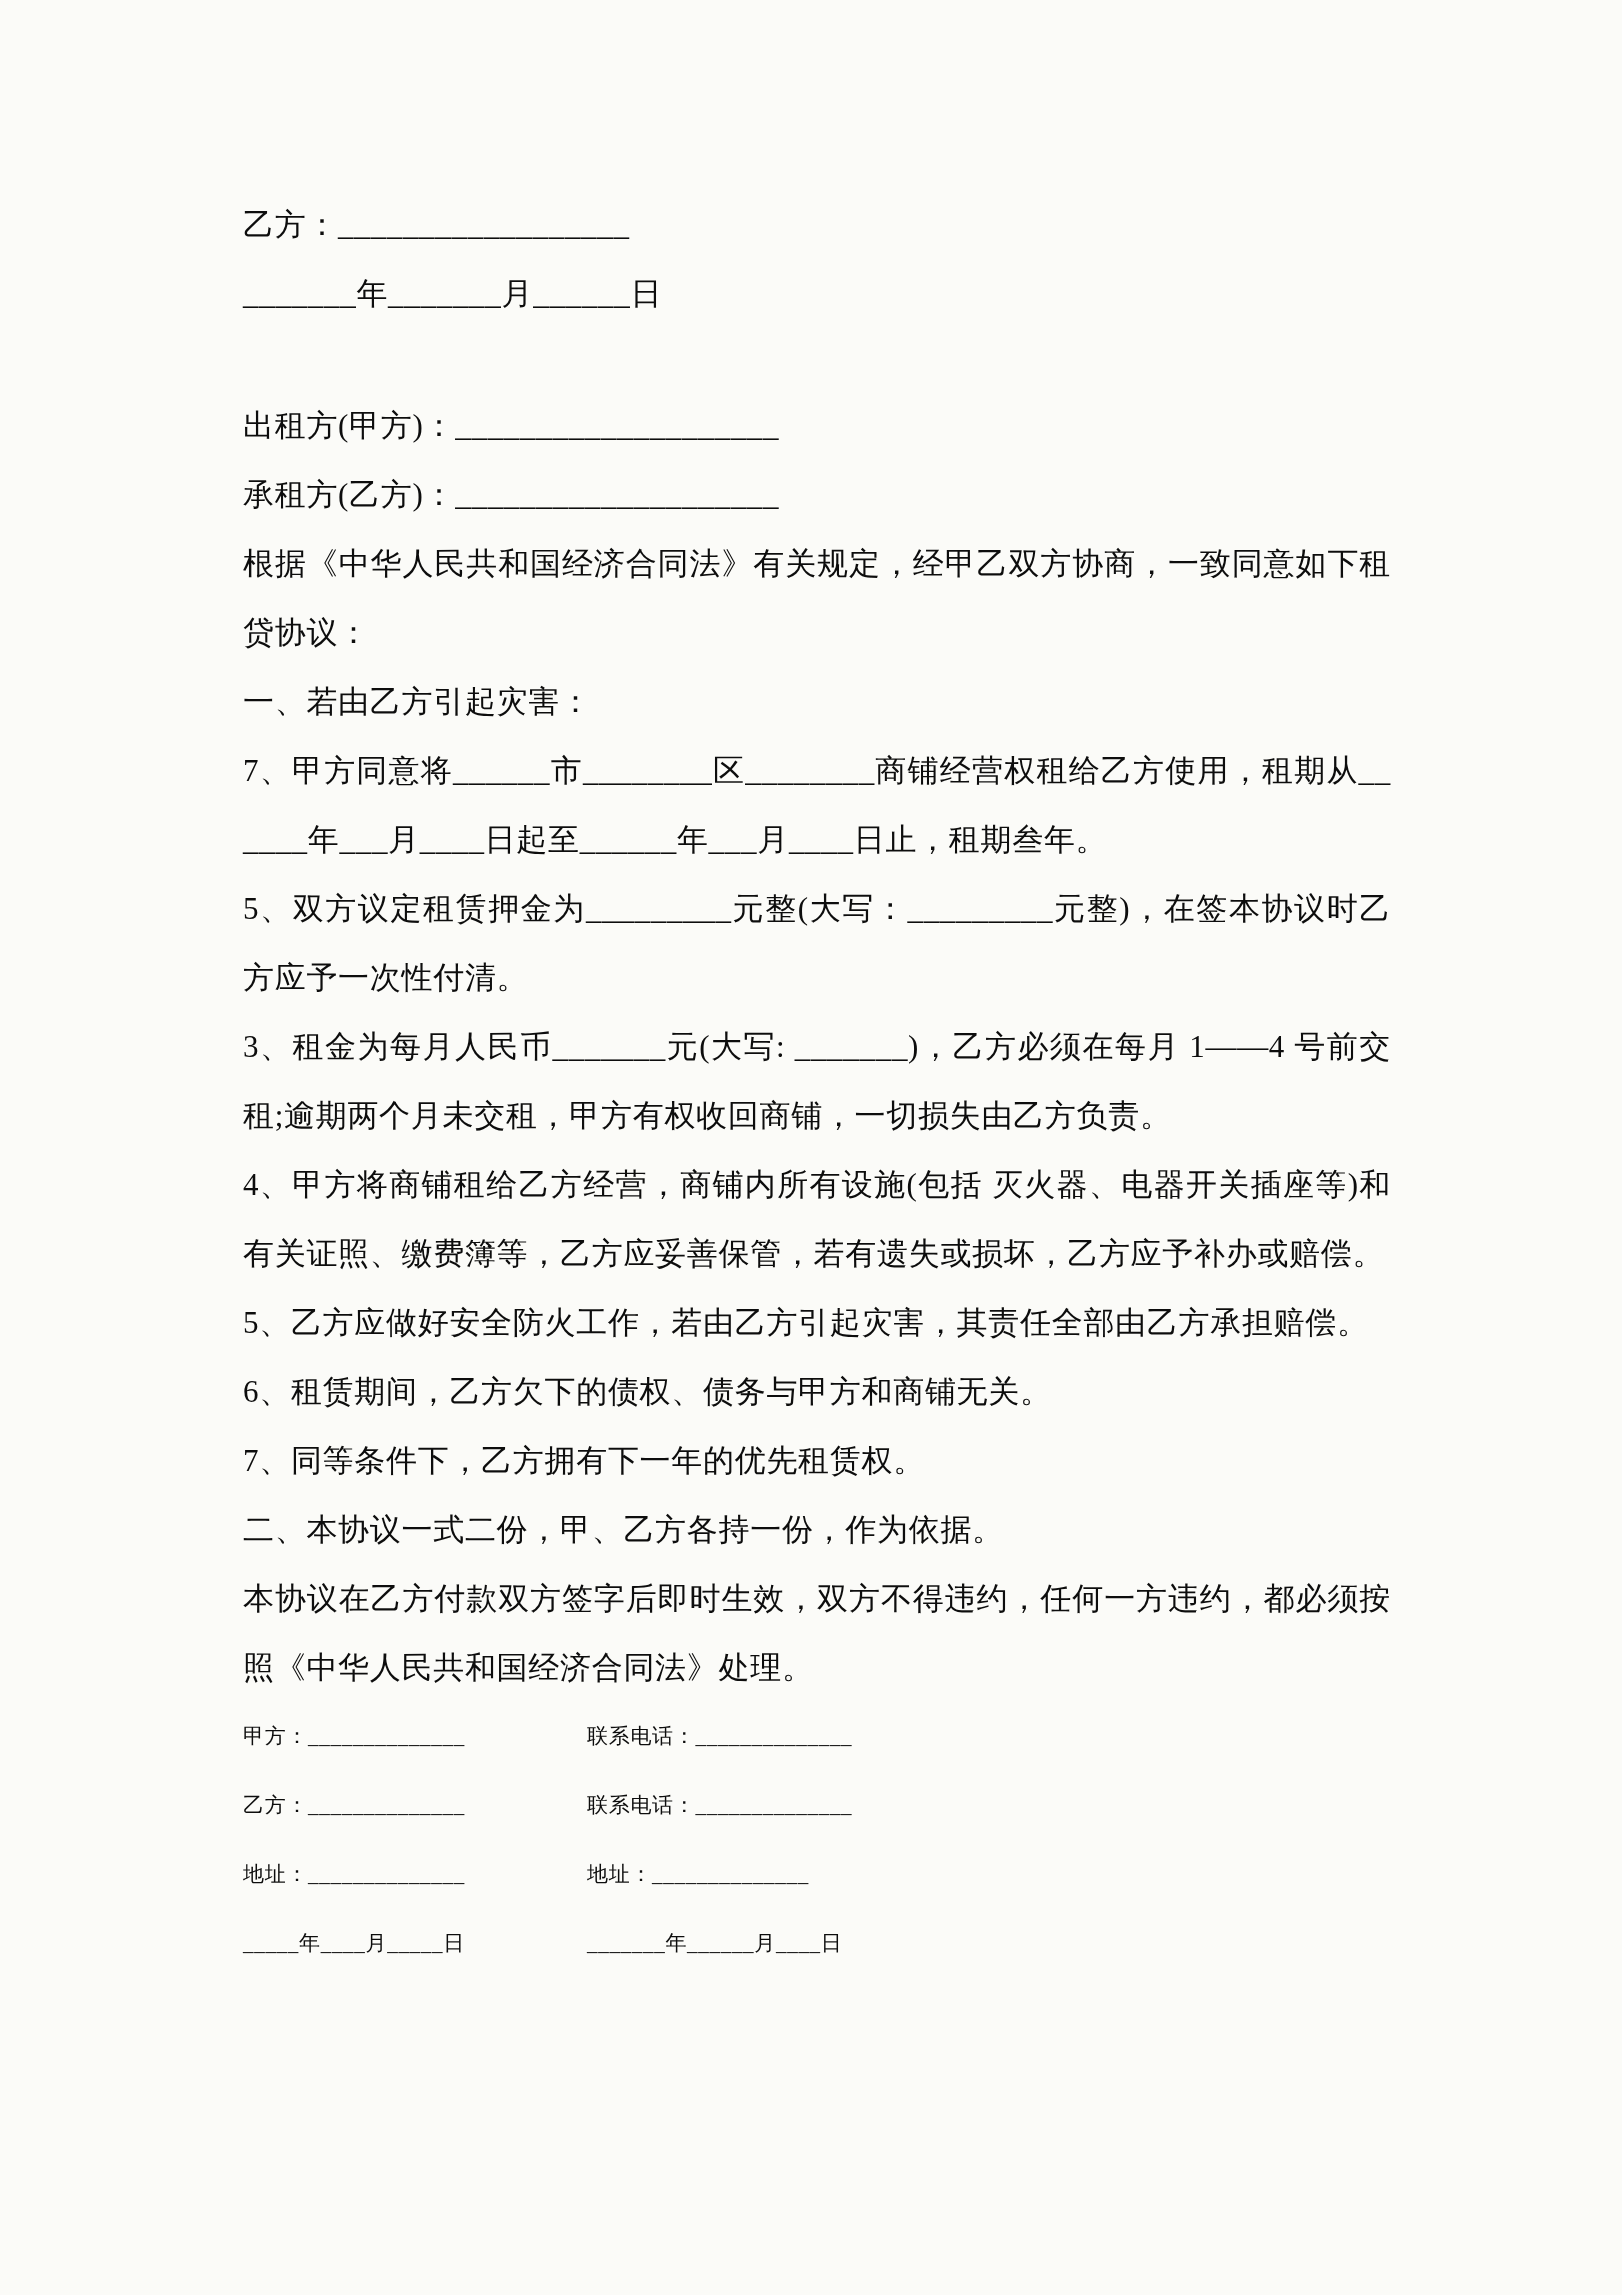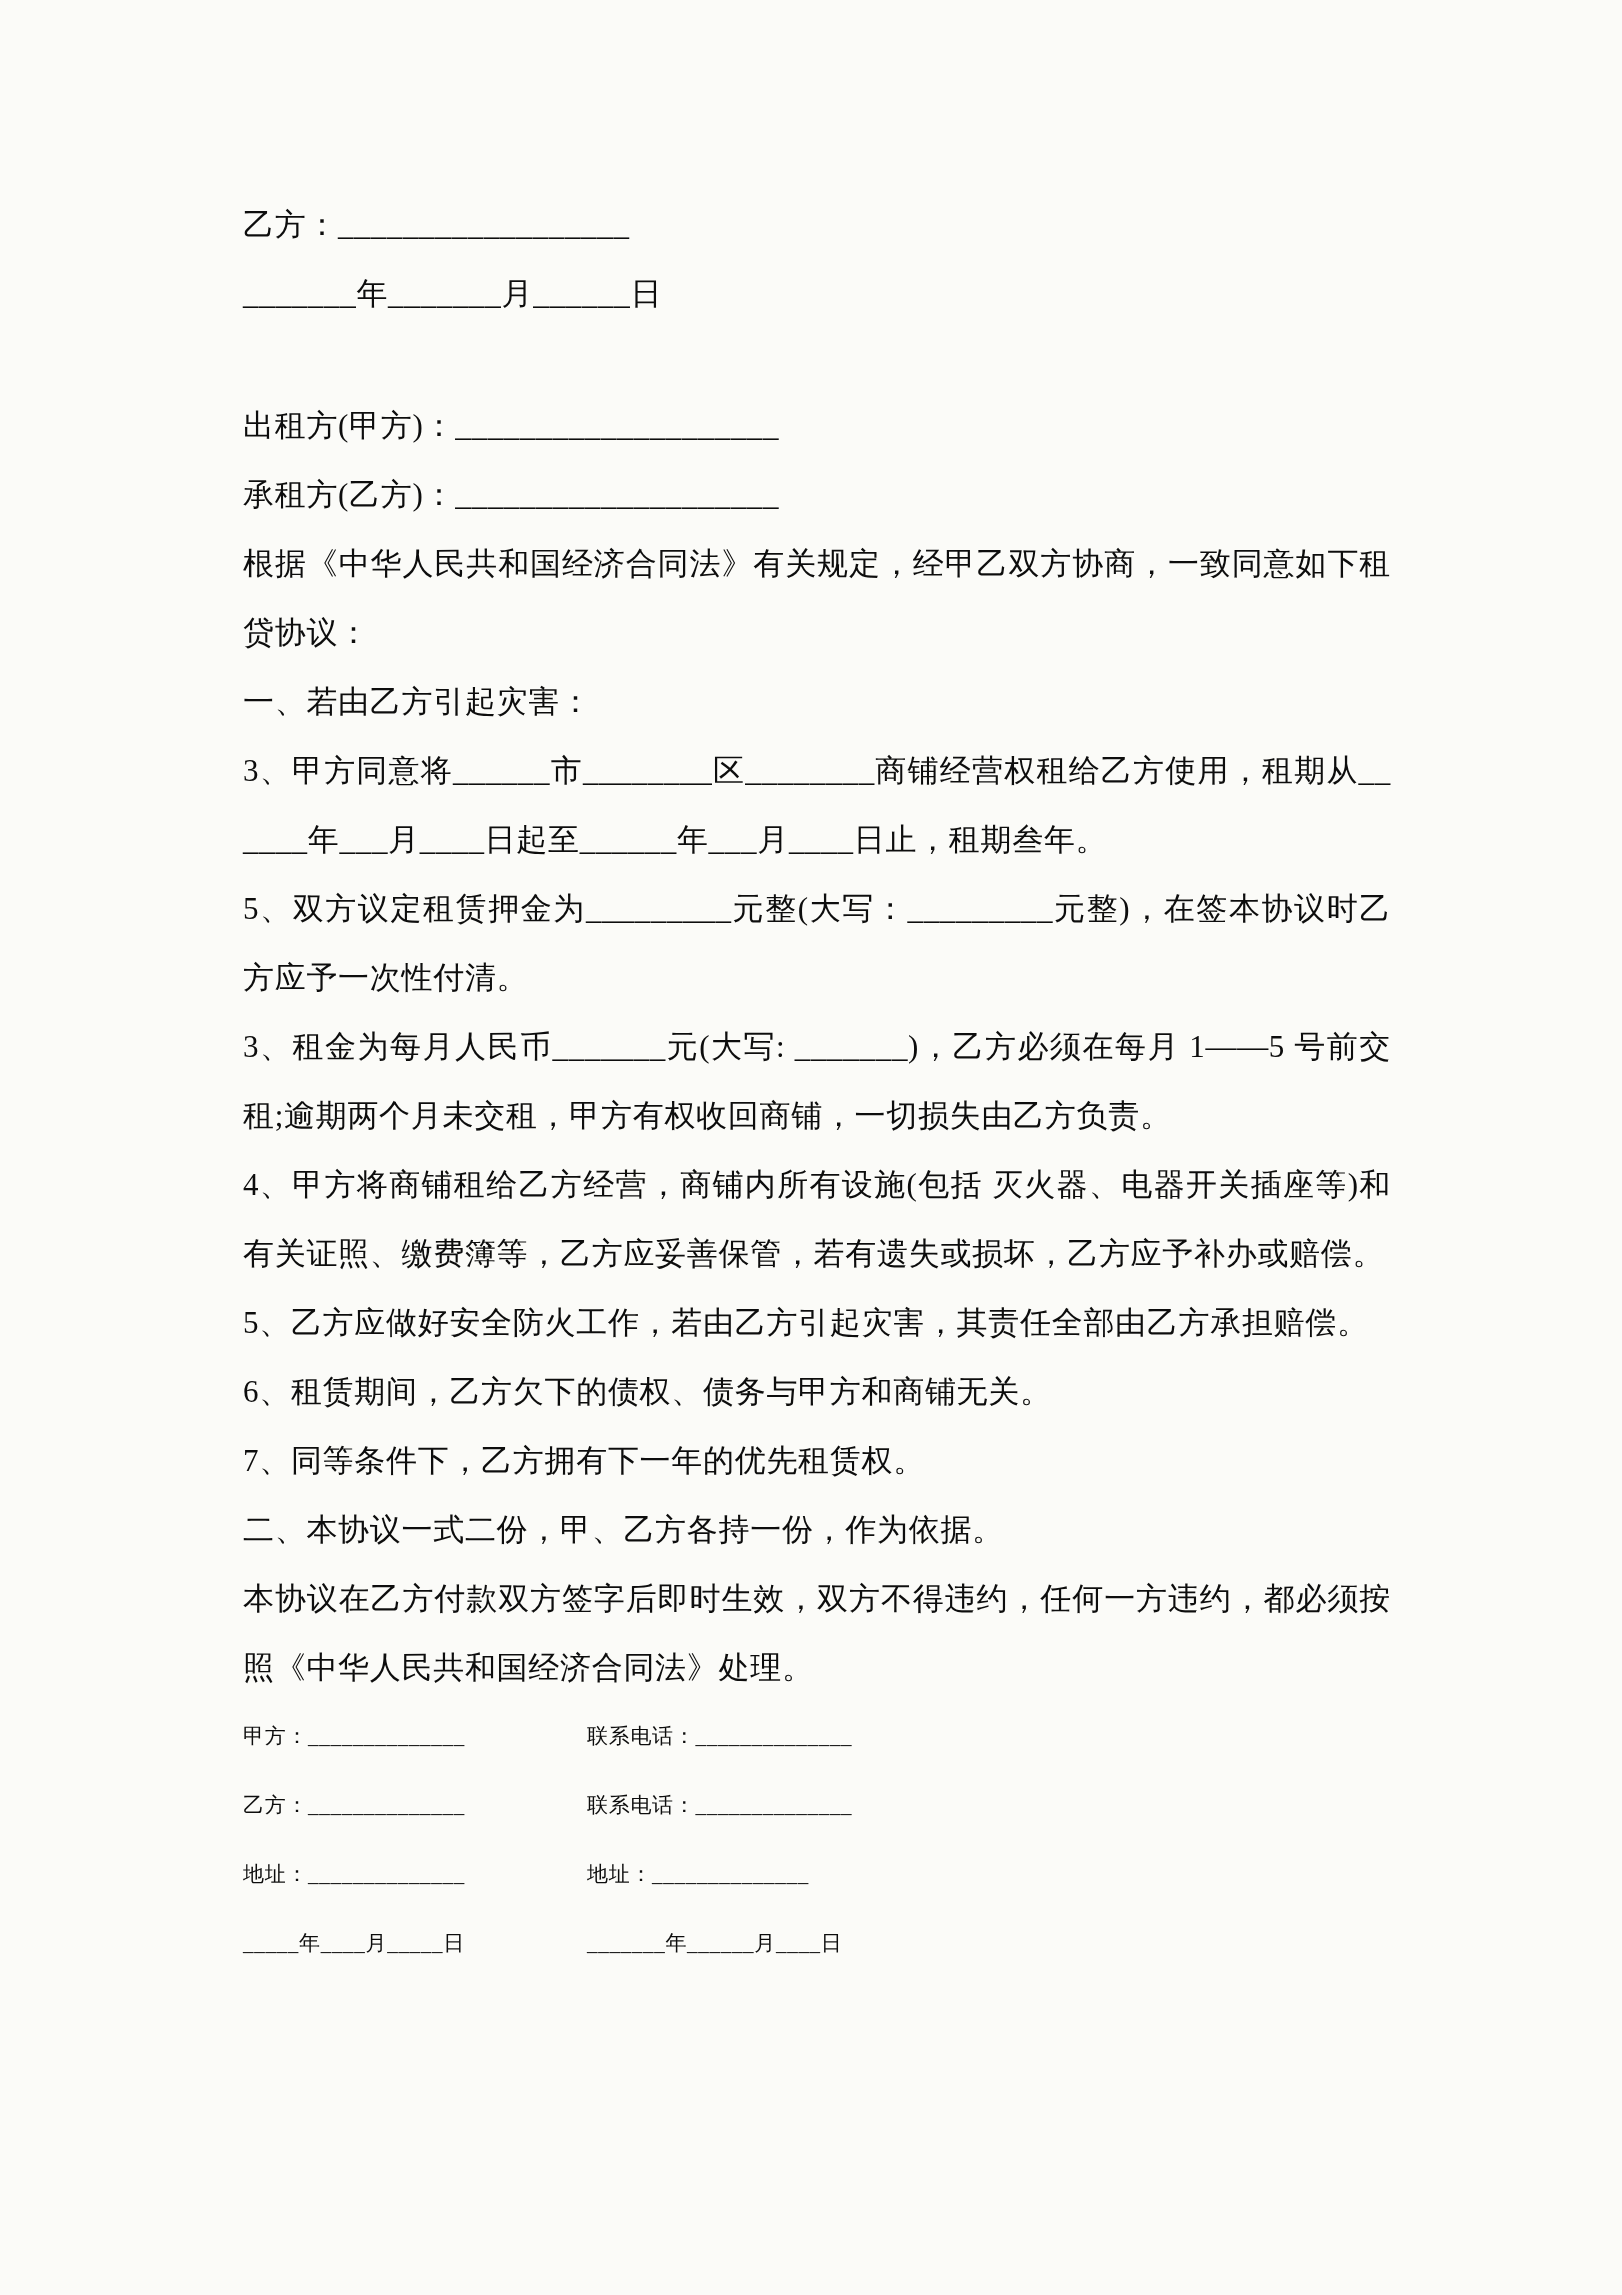--- a/index.html
+++ b/index.html
@@ -51,23 +51,23 @@
 
   <p class="line">乙方：__________________</p>
   <p class="line">_______年_______月______日</p>
 
   <p class="line gap-above">出租方(甲方)：____________________</p>
   <p class="line">承租方(乙方)：____________________</p>
 
   <p class="line">根据《中华人民共和国经济合同法》有关规定，经甲乙双方协商，一致同意如下租贷协议：</p>
   <p class="line">一、若由乙方引起灾害：</p>
 
-  <p class="line">3、甲方同意将______市________区________商铺经营权租给乙方使用，租期从______年___月____日起至______年___月____日止，租期叁年。</p>
+  <p class="line">7、甲方同意将______市________区________商铺经营权租给乙方使用，租期从______年___月____日起至______年___月____日止，租期叁年。</p>
   <p class="line">5、双方议定租赁押金为_________元整(大写：_________元整)，在签本协议时乙方应予一次性付清。</p>
-  <p class="line">3、租金为每月人民币_______元(大写: _______)，乙方必须在每月 1——5 号前交租;逾期两个月未交租，甲方有权收回商铺，一切损失由乙方负责。</p>
+  <p class="line">3、租金为每月人民币_______元(大写: _______)，乙方必须在每月 1——4 号前交租;逾期两个月未交租，甲方有权收回商铺，一切损失由乙方负责。</p>
   <p class="line">4、甲方将商铺租给乙方经营，商铺内所有设施(包括 灭火器、电器开关插座等)和有关证照、缴费簿等，乙方应妥善保管，若有遗失或损坏，乙方应予补办或赔偿。</p>
   <p class="line">5、乙方应做好安全防火工作，若由乙方引起灾害，其责任全部由乙方承担赔偿。</p>
   <p class="line">6、租赁期间，乙方欠下的债权、债务与甲方和商铺无关。</p>
   <p class="line">7、同等条件下，乙方拥有下一年的优先租赁权。</p>
 
   <p class="line">二、本协议一式二份，甲、乙方各持一份，作为依据。</p>
   <p class="line">本协议在乙方付款双方签字后即时生效，双方不得违约，任何一方违约，都必须按照《中华人民共和国经济合同法》处理。</p>
 
   <div class="sig-row">
     <span class="sig-left">甲方：______________</span>

